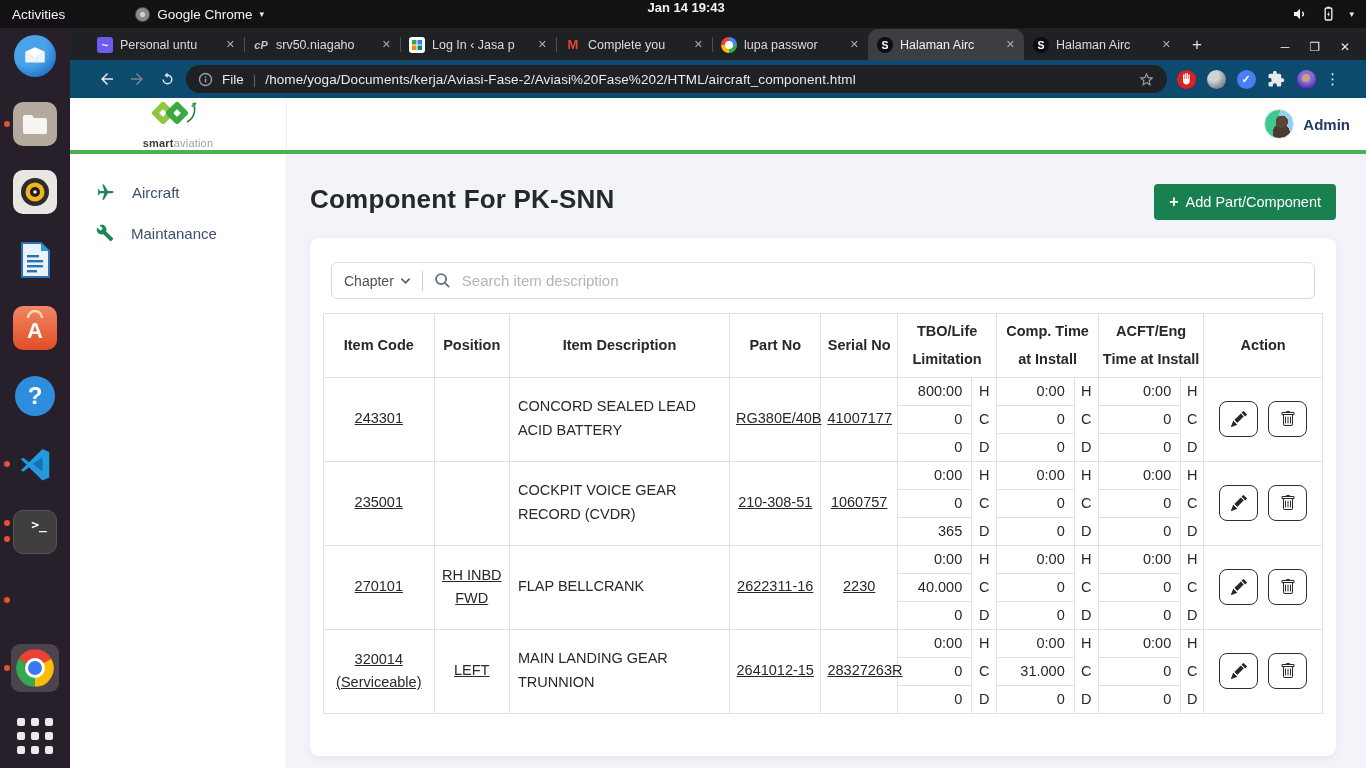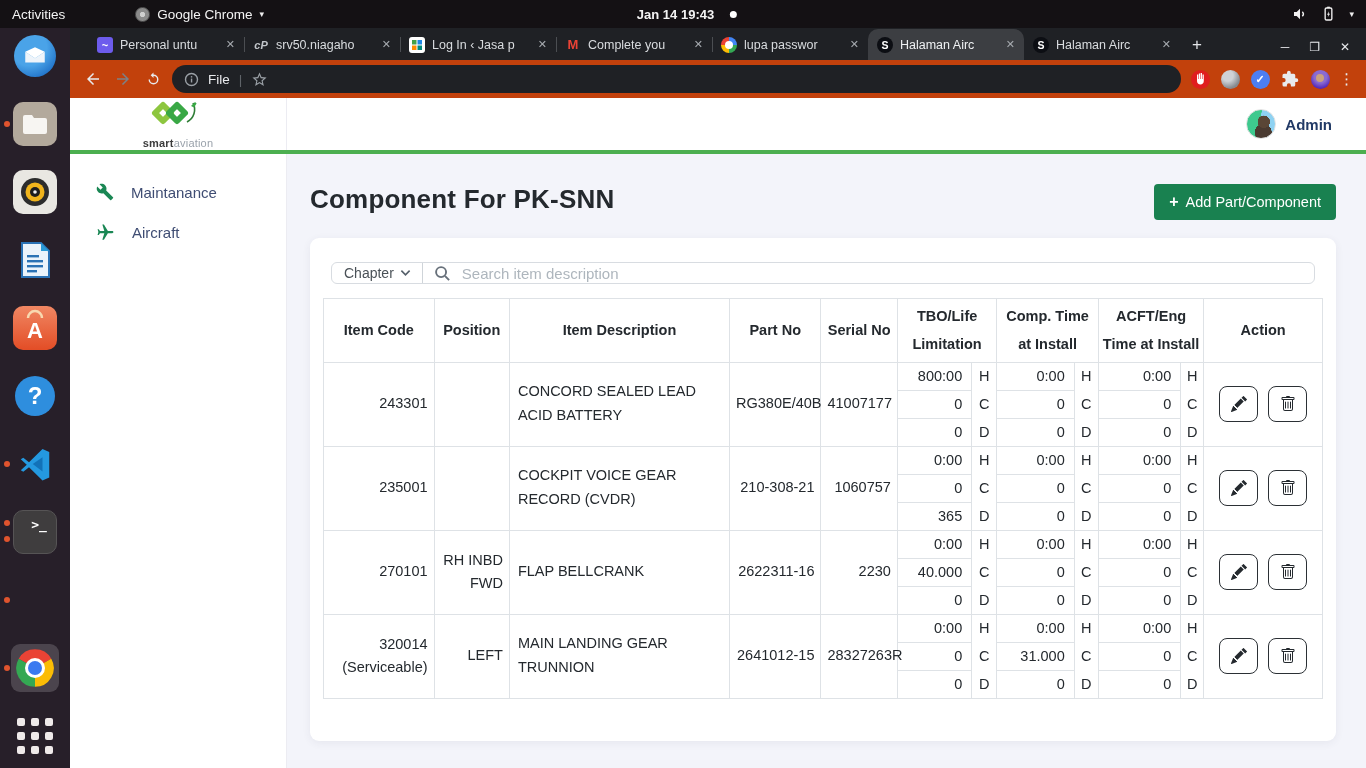--- a/index.html
+++ b/index.html
@@ -4,21 +4,21 @@
 <style>
   * { box-sizing: border-box; margin: 0; padding: 0; }
   html,body { width:1366px; height:768px; overflow:hidden; font-family:"Liberation Sans",sans-serif; background:#000; }
 
   
   .topbar { height:28px; background:#141114; color:#f4f4f4; display:flex; align-items:center; font-size:13.5px; position:relative; }
   .topbar .activities { padding:0 14px 0 12px; }
   .chrome-menu { display:flex; align-items:center; gap:7px; margin-left:56px; }
   .mini-chrome { width:15px; height:15px; border-radius:50%; background:radial-gradient(circle at 50% 50%, #cfcfcf 0 30%, #8b8b8b 31% 100%); border:1px solid #555; }
   .caret { font-size:9px; color:#eee; }
-  .clock-wrap { position:absolute; left:50%; top:0; height:28px; transform:translateX(-46%); display:flex; align-items:center; gap:16px; font-weight:700; font-size:13px;}
+  .clock-wrap { position:absolute; left:50%; top:0; height:28px; transform:translateX(-46%); display:flex; align-items:center; gap:16px; font-weight:700; font-size:13px;flex-direction:column;}
   .clock-dot { width:7px; height:7px; background:#fff; border-radius:50%; }
   .status-icons { margin-left:auto; display:flex; align-items:center; gap:12px; padding-right:12px; }
 
   
   .mainrow { display:flex; height:740px; }
   .dock { width:70px; background:#271f29; display:flex; flex-direction:column; align-items:center; padding-top:4px; gap:20px; position:relative; flex:none; }
   .dock-item { width:48px; height:48px; display:flex; align-items:center; justify-content:center; position:relative; flex:none; }
   .dock-item .dot { position:absolute; left:-7px; width:6px; height:6px; border-radius:50%; background:#e0542e; }
   .dock-item .dot.d2 { top:12px; } .dock-item .dot.d3 { top:28px; }
   .tile { width:44px; height:44px; border-radius:10px; display:flex; align-items:center; justify-content:center; }
@@ -48,72 +48,72 @@
   .fav-wave { background:#6d5ced; color:#fff; font-size:11px; }
   .fav-cp { color:#c2c6cb; font-style:italic; font-size:11px; }
   .fav-doc { background:#fff; }
   .fav-gmail { color:#ea4335; font-size:13px; font-weight:900; }
   .fav-g { border-radius:50%; background:conic-gradient(#4285f4 0 25%, #34a853 0 50%, #fbbc05 0 75%, #ea4335 0 100%); position:relative; }
   .fav-g i { position:absolute; inset:4px; background:#fff; border-radius:50%; }
   .fav-s { border-radius:50%; background:#0c0e13; color:#fff; font-size:10.5px; }
   .newtab { color:#e3e5e8; font-size:17px; margin:0 0 5px 12px; }
   .winctl { margin-left:auto; display:flex; align-items:center; gap:20px; padding:0 16px 6px 0; color:#e8eaed; font-size:12px; }
 
-  .toolbar { height:38px; background:#c2410c; display:flex; align-items:center; padding:0 12px; gap:8px; flex:none; }
+  .toolbar { height:38px; background:#0c4a6e; display:flex; align-items:center; padding:0 26px; gap:8px; flex:none; }
   .navbtn { width:22px; height:22px; display:flex; align-items:center; justify-content:center; flex:none; }
   .omnibox { flex:1; height:28px; background:#1f2125; border-radius:14px; display:flex; align-items:center; padding:0 12px; gap:9px; color:#e8eaed; font-size:13.5px; min-width:0; }
   .omnibox .sep { color:#5f6368; }
   .omnibox .url { white-space:nowrap; overflow:hidden; flex:1; letter-spacing:.1px; }
   .ext { width:22px; height:22px; display:flex; align-items:center; justify-content:center; flex:none; }
   .ext-circle { width:19px; height:19px; border-radius:50%; display:flex; align-items:center; justify-content:center; }
   .adb { background:#e01e1e; }
   .globe { background:radial-gradient(circle at 35% 30%, #cfd2d6 0 30%, #85898f 70%); }
   .bluechk { background:#4c7ef3; color:#fff; font-size:11px; font-weight:700; }
   .prof { background:radial-gradient(circle at 50% 35%, #8a6bd1 0 40%, #5428b8 75%); }
   .prof i { width:8px; height:8px; border-radius:50%; background:#caa07e; display:block; margin-top:-3px;}
   .kebab { color:#e8eaed; font-size:15px; letter-spacing:0; }
 
   
   .page { flex:1; background:#f3f4fa; display:flex; flex-direction:column; min-height:0; }
   .app-header { height:52px; background:#fff; display:flex; align-items:center; flex:none; }
   .brand-box { width:217px; height:52px; border-right:1px solid #ececf2; display:flex; align-items:center; justify-content:center; flex:none; }
   .logo { display:flex; flex-direction:column; align-items:center; line-height:1; }
   .logo-text { font-size:11px; margin-top:12px; letter-spacing:.2px; }
   .logo-text b { color:#3c3c3c; } .logo-text span { color:#9aa2ab; }
-  .admin-box { margin-left:auto; display:flex; align-items:center; gap:9px; padding-right:34px;text-align:center; }
+  .admin-box { margin-left:auto; display:flex; align-items:center; gap:9px; padding-right:16px;text-align:center; }
   .avatar { width:30px; height:30px; border-radius:50%; background:radial-gradient(circle at 60% 42%, #5a4636 0 26%, transparent 27%), radial-gradient(circle at 58% 80%, #4a3a30 0 30%, transparent 31%), linear-gradient(100deg,#3ec98e 0 45%, #8ed2f2 46% 100%); border:1px solid #e2e2e2; }
   .admin-name { font-weight:700; font-size:15px; color:#223a66; }
   .green-bar { height:4px; background:#4caf50; flex:none; }
 
   .app-body { flex:1; display:flex; min-height:0; }
   .sidebar { width:217px; background:#fff; border-right:1px solid #ececf2; padding-top:18px; flex:none; }
   .side-item { display:flex; align-items:center; gap:17px; padding:11px 10px 11px 26px; color:#3f4d73; font-size:15px; cursor:pointer; }
   .side-item svg { flex:none; }
 
   .content { flex:1; padding:24px 30px 0 23px; min-width:0; }
   .content-head { display:flex; justify-content:space-between; align-items:flex-start; margin:6px 0 18px; }
   .page-title { font-size:26px; font-weight:700; color:#24292e; letter-spacing:.2px; }
   .add-btn { background:#198150; color:#fff; border:none; border-radius:4px; padding:10px 15px; font-size:14.5px; font-family:inherit; display:flex; align-items:center; gap:7px; cursor:pointer; }
   .add-btn .plus { font-size:16px; font-weight:700; line-height:0; }
 
   .card { background:#fff; border-radius:9px; box-shadow:0 2px 8px rgba(50,60,90,.07); padding:24px 13px 42px; }
-  .filter-bar { height:22px; border:1px solid #d8dce1; border-radius:6px; display:flex; align-items:center; gap:11px; padding:0 12px; margin:0 8px 14px; }
+  .filter-bar { height:37px; border:1px solid #d8dce1; border-radius:6px; display:flex; align-items:center; gap:11px; padding:0 12px; margin:0 8px 14px; }
   .chapter-sel { display:flex; align-items:center; gap:6px; font-size:14px; color:#4a5157; cursor:pointer; }
   .vdiv { width:1px; height:20px; background:#cfd4d9; }
   .search-input { border:none; outline:none; flex:1; font-size:15px; font-family:inherit; color:#15803d; background:transparent; }
   .search-input::placeholder { color:#aeb6bd; }
 
   table.comp { width:100%; border-collapse:collapse; table-layout:fixed; font-size:14.5px; color:#24292e; }
   .comp th { border:1px solid #dee2e6; font-weight:700; text-align:center; font-size:14.5px; padding:3px 4px; height:57px; line-height:1.95; }
   .comp td { border:1px solid #dee2e6; padding:2px 6px; }
   .comp tr.sub td { height:28px; }
   .comp td.val { text-align:right; padding-right:9px; }
   .comp td.unit { text-align:center; padding:2px 3px; }
   .comp td.nb { border-bottom:hidden; }
-  .comp td.code, .comp td.pos, .comp td.part, .comp td.serial { text-align:right; line-height:1.6; }
+  .comp td.code, .comp td.pos, .comp td.part, .comp td.serial { text-align:center; line-height:1.6;text-decoration:underline; }
   .comp td.desc { text-align:left; padding-left:8px; line-height:1.65; }
   .comp td.act { text-align:center; }
   .icon-btn { width:39px; height:36px; background:#fff; border:1.5px solid #2b3035; border-radius:8px; display:inline-flex; align-items:center; justify-content:center; margin:0 5px; cursor:pointer; }
 </style>
 </head>
 <body>
 
 <div class="topbar">
   <span class="activities">Activities</span>
   <div class="chrome-menu">
@@ -311,20 +311,21 @@
           </svg>
       </span>
       <div class="omnibox">
         <svg width="15" height="15" viewBox="0 0 16 16">
             <circle cx="8" cy="8" r="6.4" fill="none" stroke="#9aa0a6" stroke-width="1.5"></circle>
             <rect x="7.3" y="7" width="1.5" height="4.2" fill="#9aa0a6"></rect>
             <rect x="7.3" y="4.4" width="1.5" height="1.5" fill="#9aa0a6"></rect>
           </svg>
         <span>File</span>
         <span class="sep">|</span>
+        <span class="url">/home/yoga/Documents/kerja/Aviasi-Fase-2/Aviasi%20Fase%202/HTML/aircraft_component.html</span>
         <svg width="17" height="17" viewBox="0 0 24 24">
             <path fill="#9aa0a6" d="M22 9.24l-7.19-.62L12 2 9.19 8.63 2 9.24l5.46 4.73L5.82 21 12 17.27 18.18 21l-1.63-7.03L22 9.24zM12 15.4l-3.76 2.27 1-4.28-3.32-2.88 4.38-.38L12 6.1l1.71 4.04 4.38.38-3.32 2.88 1 4.28L12 15.4z"></path>
           </svg>
       </div>
       <span class="ext">
         <span class="ext-circle adb">
           <svg width="11" height="12" viewBox="0 0 12 13">
               <path fill="#fff" d="M2.2 1.5h1.4v5h.6v-6h1.4v6h.6v-6.5h1.4v6.5h.6v-5h1.4v7.2c0 2.3-1.6 3.8-3.7 3.8S2.2 11 2.2 8.7V1.5z"></path>
             </svg>
         </span>
@@ -366,32 +367,32 @@
         <div class="admin-box">
           <span class="avatar"></span>
           <span class="admin-name">Admin</span>
         </div>
       </div>
       <div class="green-bar"></div>
 
       <div class="app-body">
         <aside class="sidebar">
           <div class="side-item">
-            <svg width="18" height="18" viewBox="0 0 24 24">
-                <path fill="#1a8754" d="M22.7 19l-9.1-9.1c.9-2.3.4-5-1.5-6.9-2-2-5-2.4-7.4-1.3L9 6 6 9 1.6 4.7C.4 7.1.9 10.1 2.9 12.1c1.9 1.9 4.6 2.4 6.9 1.5l9.1 9.1c.4.4 1 .4 1.4 0l2.3-2.3c.5-.4.5-1 .1-1.4z"></path>
-              </svg>
-            <span>Maintanance</span>
-          </div>
-          <div class="side-item">
             <svg width="19" height="19" viewBox="0 0 24 24">
                 <g transform="rotate(90 12 12)">
                   <path fill="#1a8754" d="M21 16v-2l-8-5V3.5C13 2.7 12.3 2 11.5 2S10 2.7 10 3.5V9l-8 5v2l8-2.5V19l-2 1.5V22l3.5-1 3.5 1v-1.5L13 19v-5.5L21 16z"></path>
                 </g>
               </svg>
             <span>Aircraft</span>
+          </div>
+          <div class="side-item">
+            <svg width="18" height="18" viewBox="0 0 24 24">
+                <path fill="#1a8754" d="M22.7 19l-9.1-9.1c.9-2.3.4-5-1.5-6.9-2-2-5-2.4-7.4-1.3L9 6 6 9 1.6 4.7C.4 7.1.9 10.1 2.9 12.1c1.9 1.9 4.6 2.4 6.9 1.5l9.1 9.1c.4.4 1 .4 1.4 0l2.3-2.3c.5-.4.5-1 .1-1.4z"></path>
+              </svg>
+            <span>Maintanance</span>
           </div>
         </aside>
 
         <main class="content">
           <div class="content-head">
             <h1 class="page-title">Component For PK-SNN</h1>
             <button class="add-btn">
               <span class="plus">+</span>
               <span>Add Part/Component</span>
             </button>
@@ -478,21 +479,21 @@
                     <td class="unit">D</td>
                     <td class="val">0</td>
                     <td class="unit">D</td>
                     <td class="val">0</td>
                     <td class="unit">D</td>
                   </tr>
                   <tr class="sub">
                     <td class="code" rowspan="3">235001</td>
                     <td class="pos" rowspan="3"></td>
                     <td class="desc" rowspan="3">COCKPIT VOICE GEAR RECORD (CVDR)</td>
-                    <td class="part" rowspan="3">210-308-21</td>
+                    <td class="part" rowspan="3">210-308-51</td>
                     <td class="serial" rowspan="3">1060757</td>
                     <td class="val">0:00</td>
                     <td class="unit nb">H</td>
                     <td class="val">0:00</td>
                     <td class="unit nb">H</td>
                     <td class="val">0:00</td>
                     <td class="unit nb">H</td>
                     <td class="act" rowspan="3"><button class="icon-btn">
                         <svg width="16" height="16" viewBox="0 0 16 16">
                           <path fill="#24292e" d="M12.854.146a.5.5 0 0 0-.707 0L10.5 1.793 14.207 5.5l1.647-1.646a.5.5 0 0 0 0-.708l-3-3zm.646 6.061L9.793 2.5 3.293 9H3.5a.5.5 0 0 1 .5.5v.5h.5a.5.5 0 0 1 .5.5v.5h.5a.5.5 0 0 1 .5.5v.5h.207l6.5-6.5zm-7.468 7.468A.5.5 0 0 1 6 13.5V13h-.5a.5.5 0 0 1-.5-.5V12h-.5a.5.5 0 0 1-.5-.5V11h-.5a.5.5 0 0 1-.5-.5V10h-.5a.5.5 0 0 1-.175-.032l-.179.178a.5.5 0 0 0-.11.168l-2 5a.5.5 0 0 0 .65.65l5-2a.5.5 0 0 0 .168-.11l.178-.178z"></path>

